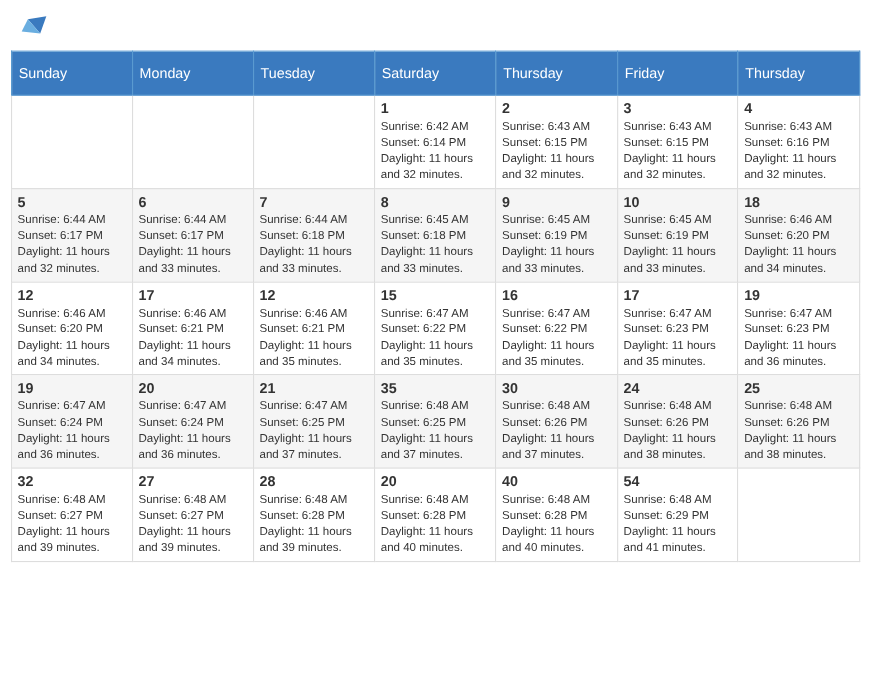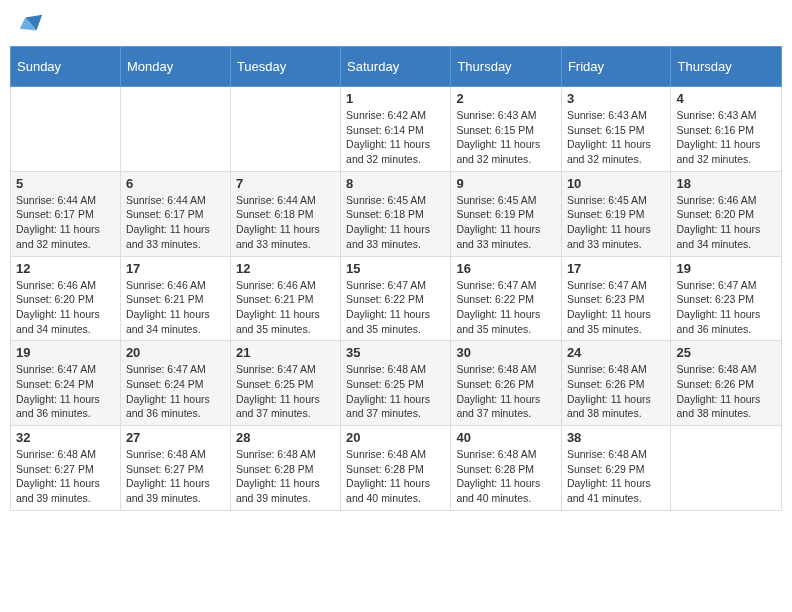--- a/index.html
+++ b/index.html
@@ -310,21 +310,21 @@
 Sunset: 6:28 PM
 Daylight: 11 hours and 40 minutes.</div>
         </td>
         <td>
           <div class="day-number">40</div>
           <div class="day-info" style="white-space: pre-line;">Sunrise: 6:48 AM
 Sunset: 6:28 PM
 Daylight: 11 hours and 40 minutes.</div>
         </td>
         <td>
-          <div class="day-number">38</div>
+          <div class="day-number">54</div>
           <div class="day-info" style="white-space: pre-line;">Sunrise: 6:48 AM
 Sunset: 6:29 PM
 Daylight: 11 hours and 41 minutes.</div>
         </td>
         <td class="empty-cell"></td>
       </tr>
     </tbody>
 </table>
 
 </body></html>

